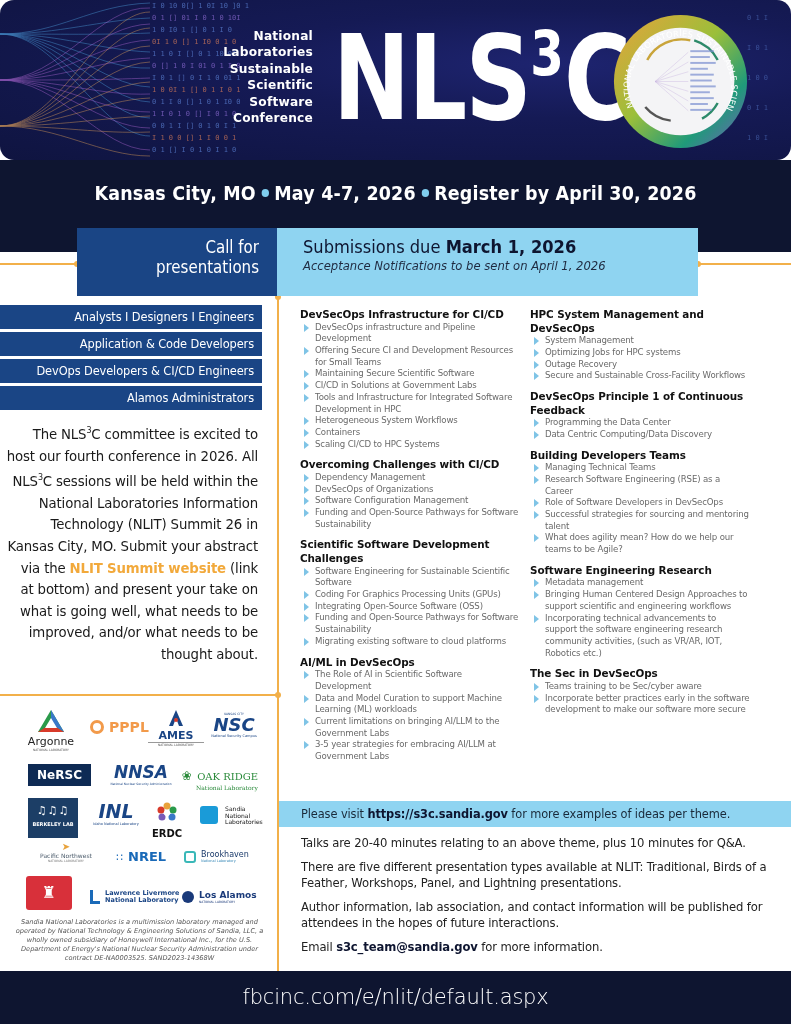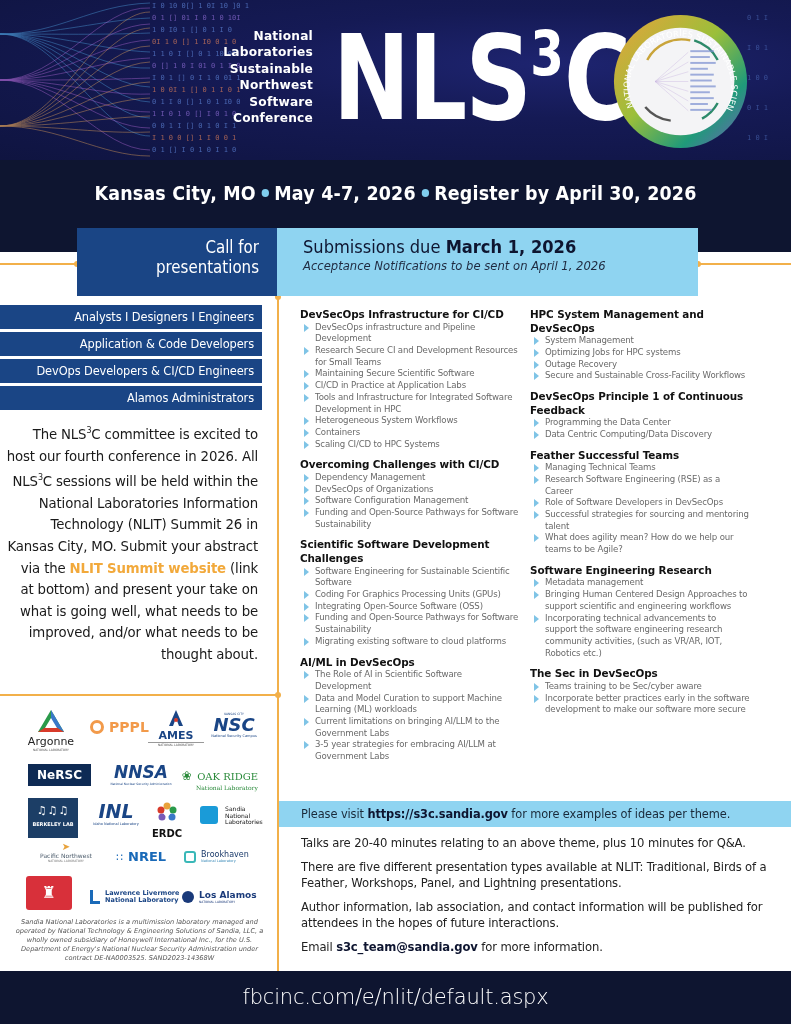--- a/index.html
+++ b/index.html
@@ -4,20 +4,21 @@
 <style>
   * { box-sizing: border-box; margin: 0; padding: 0; }
   html, body { width: 791px; height: 1024px; overflow: hidden; background: #ffffff; }
   body { font-family: "DejaVu Sans", sans-serif; color: #1a1a1a; position: relative; }
 
   
   .banner {
     position: absolute; left: 0; top: 0; width: 791px; height: 160px;
     background: radial-gradient(ellipse at 70% 40%, #1e2470 0%, #151a55 40%, #0f1440 100%);
     overflow: hidden;
+    border-radius: 14px;
   }
   .banner .lines { position: absolute; left: 0; top: 0; width: 330px; height: 160px; }
   .banner .code-rain { position: absolute; left: 150px; top: 0; width: 190px; height: 160px; opacity: .75; }
   .banner .code-rain-r { position: absolute; left: 745px; top: 0; width: 46px; height: 160px; opacity: .5; }
   .banner .subtitle {
     position: absolute; left: 210px; top: 28px; width: 103px;
     text-align: right; color: #ffffff; font-family: "DejaVu Sans", sans-serif;
     font-weight: bold; font-size: 12.2px; line-height: 16.4px; letter-spacing: .2px;
   }
   .banner .wordmark {
@@ -190,21 +191,21 @@
         <text x="2" y="80">1 0 0</text>
       <text x="2" y="110">0 I 1</text>
         <text x="2" y="140">1 0 I</text>
     </g>
   </svg>
 
   <div class="subtitle">
     <div>National</div>
     <div>Laboratories</div>
     <div>Sustainable</div>
-    <div>Northwest</div>
+    <div>Scientific</div>
     <div>Software</div>
     <div>Conference</div>
   </div>
 
   <div class="wordmark">
     <span>NLS</span><sup>3</sup><span>C</span>
   </div>
 
   <svg class="seal" viewBox="0 0 140 140">
     <defs>
@@ -395,23 +396,23 @@
 </div>
 
 <div class="disclaimer">Sandia National Laboratories is a multimission laboratory managed and operated by National Technology &amp; Engineering Solutions of Sandia, LLC, a wholly owned subsidiary of Honeywell International Inc., for the U.S. Department of Energy's National Nuclear Security Administration under contract DE-NA0003525. SAND2023-14368W</div>
 
 <div class="themes">
   <div class="col c1">
     <div class="theme">
       <h3>DevSecOps Infrastructure for CI/CD</h3>
       <ul>
         <li>DevSecOps infrastructure and Pipeline Development</li>
-        <li>Research Secure CI and Development Resources for Small Teams</li>
+        <li>Offering Secure CI and Development Resources for Small Teams</li>
         <li>Maintaining Secure Scientific Software</li>
-        <li>CI/CD in Practice at Application Labs</li>
+        <li>CI/CD in Solutions at Government Labs</li>
         <li>Tools and Infrastructure for Integrated Software Development in HPC</li>
         <li>Heterogeneous System Workflows</li>
         <li>Containers</li>
         <li>Scaling CI/CD to HPC Systems</li>
       </ul>
     </div>
     <div class="theme">
       <h3>Overcoming Challenges with CI/CD</h3>
       <ul>
         <li>Dependency Management</li>
@@ -452,21 +453,21 @@
       </ul>
     </div>
     <div class="theme">
       <h3>DevSecOps Principle 1 of Continuous Feedback</h3>
       <ul>
         <li>Programming the Data Center</li>
         <li>Data Centric Computing/Data Discovery</li>
       </ul>
     </div>
     <div class="theme">
-      <h3>Feather Successful Teams</h3>
+      <h3>Building Developers Teams</h3>
       <ul>
         <li>Managing Technical Teams</li>
         <li>Research Software Engineering (RSE) as a Career</li>
         <li>Role of Software Developers in DevSecOps</li>
         <li>Successful strategies for sourcing and mentoring talent</li>
         <li>What does agility mean? How do we help our teams to be Agile?</li>
       </ul>
     </div>
     <div class="theme">
       <h3>Software Engineering Research</h3>

